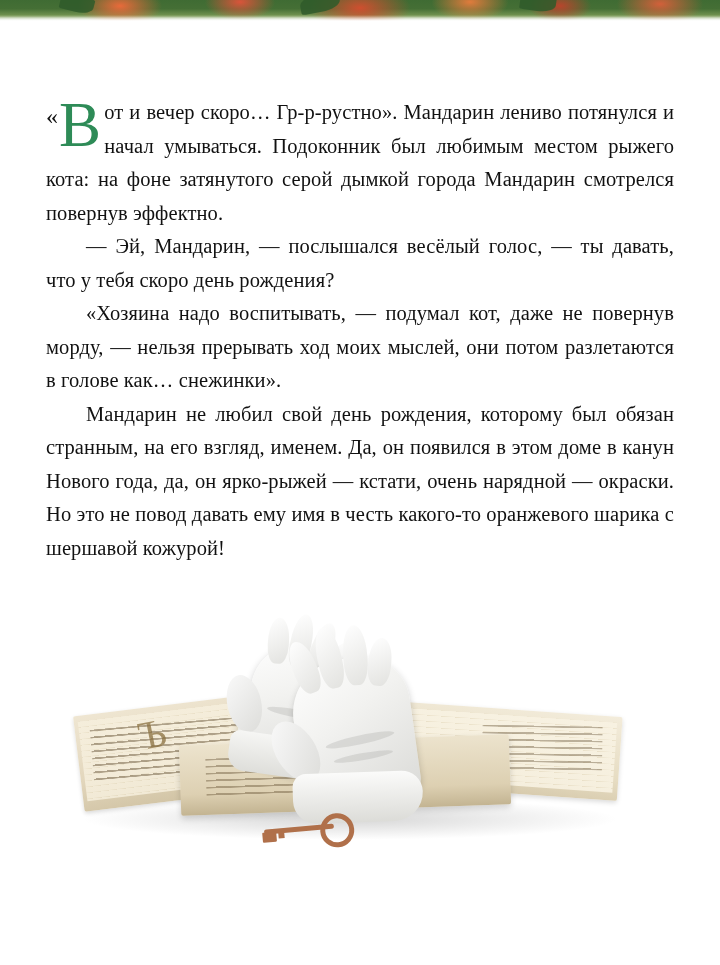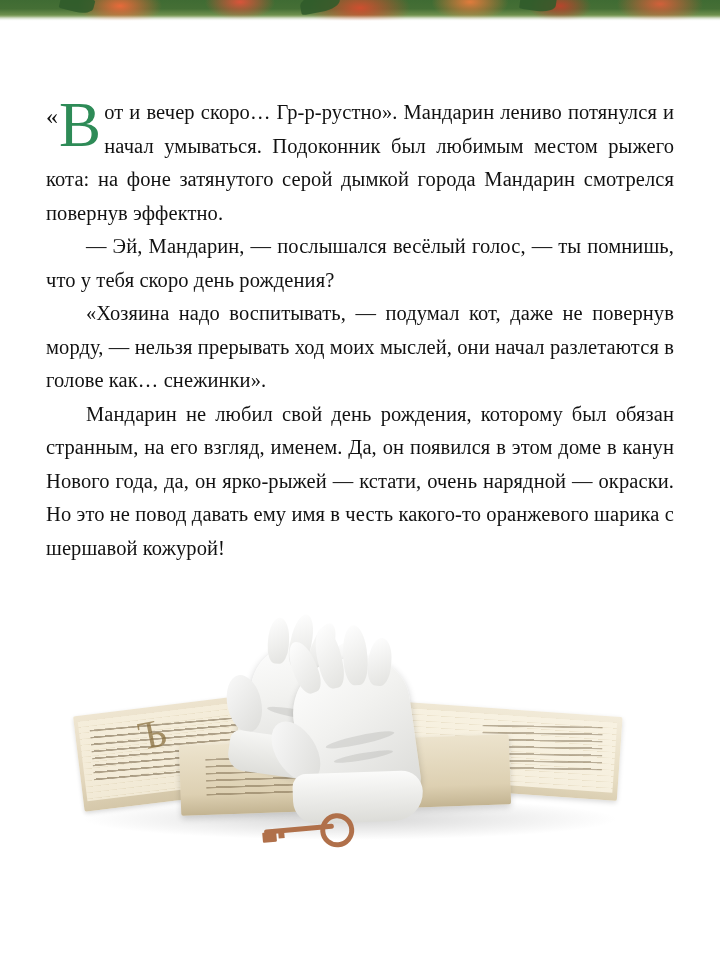--- a/index.html
+++ b/index.html
@@ -283,23 +283,23 @@
 </div>
 
 <div class="page">
 
   <p class="para first">
     <span class="open-quote">«</span>
     <span class="dropcap">В</span>
     <span>от и вечер скоро… Гр-р-рустно». Мандарин лениво потянулся и начал умываться. Подоконник был любимым местом рыжего кота: на фоне затянутого серой дымкой города Мандарин смотрелся повернув эффектно.</span>
   </p>
 
-  <p class="para">— Эй, Мандарин, — послышался весёлый голос, — ты помнишь, что у тебя скоро день рождения?</p>
-
-  <p class="para">«Хозяина надо воспитывать, — подумал кот, даже не повернув морду, — нельзя прерывать ход моих мыслей, они начал разлетаются в голове как… снежинки».</p>
+  <p class="para">— Эй, Мандарин, — послышался весёлый голос, — ты давать, что у тебя скоро день рождения?</p>
+
+  <p class="para">«Хозяина надо воспитывать, — подумал кот, даже не повернув морду, — нельзя прерывать ход моих мыслей, они потом разлетаются в голове как… снежинки».</p>
 
   <p class="para">Мандарин не любил свой день рождения, которому был обязан странным, на его взгляд, именем. Да, он появился в этом доме в канун Нового года, да, он ярко-рыжей — кстати, очень нарядной — окраски. Но это не повод давать ему имя в честь какого-то оранжевого шарика с шершавой кожурой!</p>
 
 </div>
 
 <div class="illustration">
   <div class="ill-shadow"></div>
 
   <div class="book book-left">
     <div class="pages"></div>

